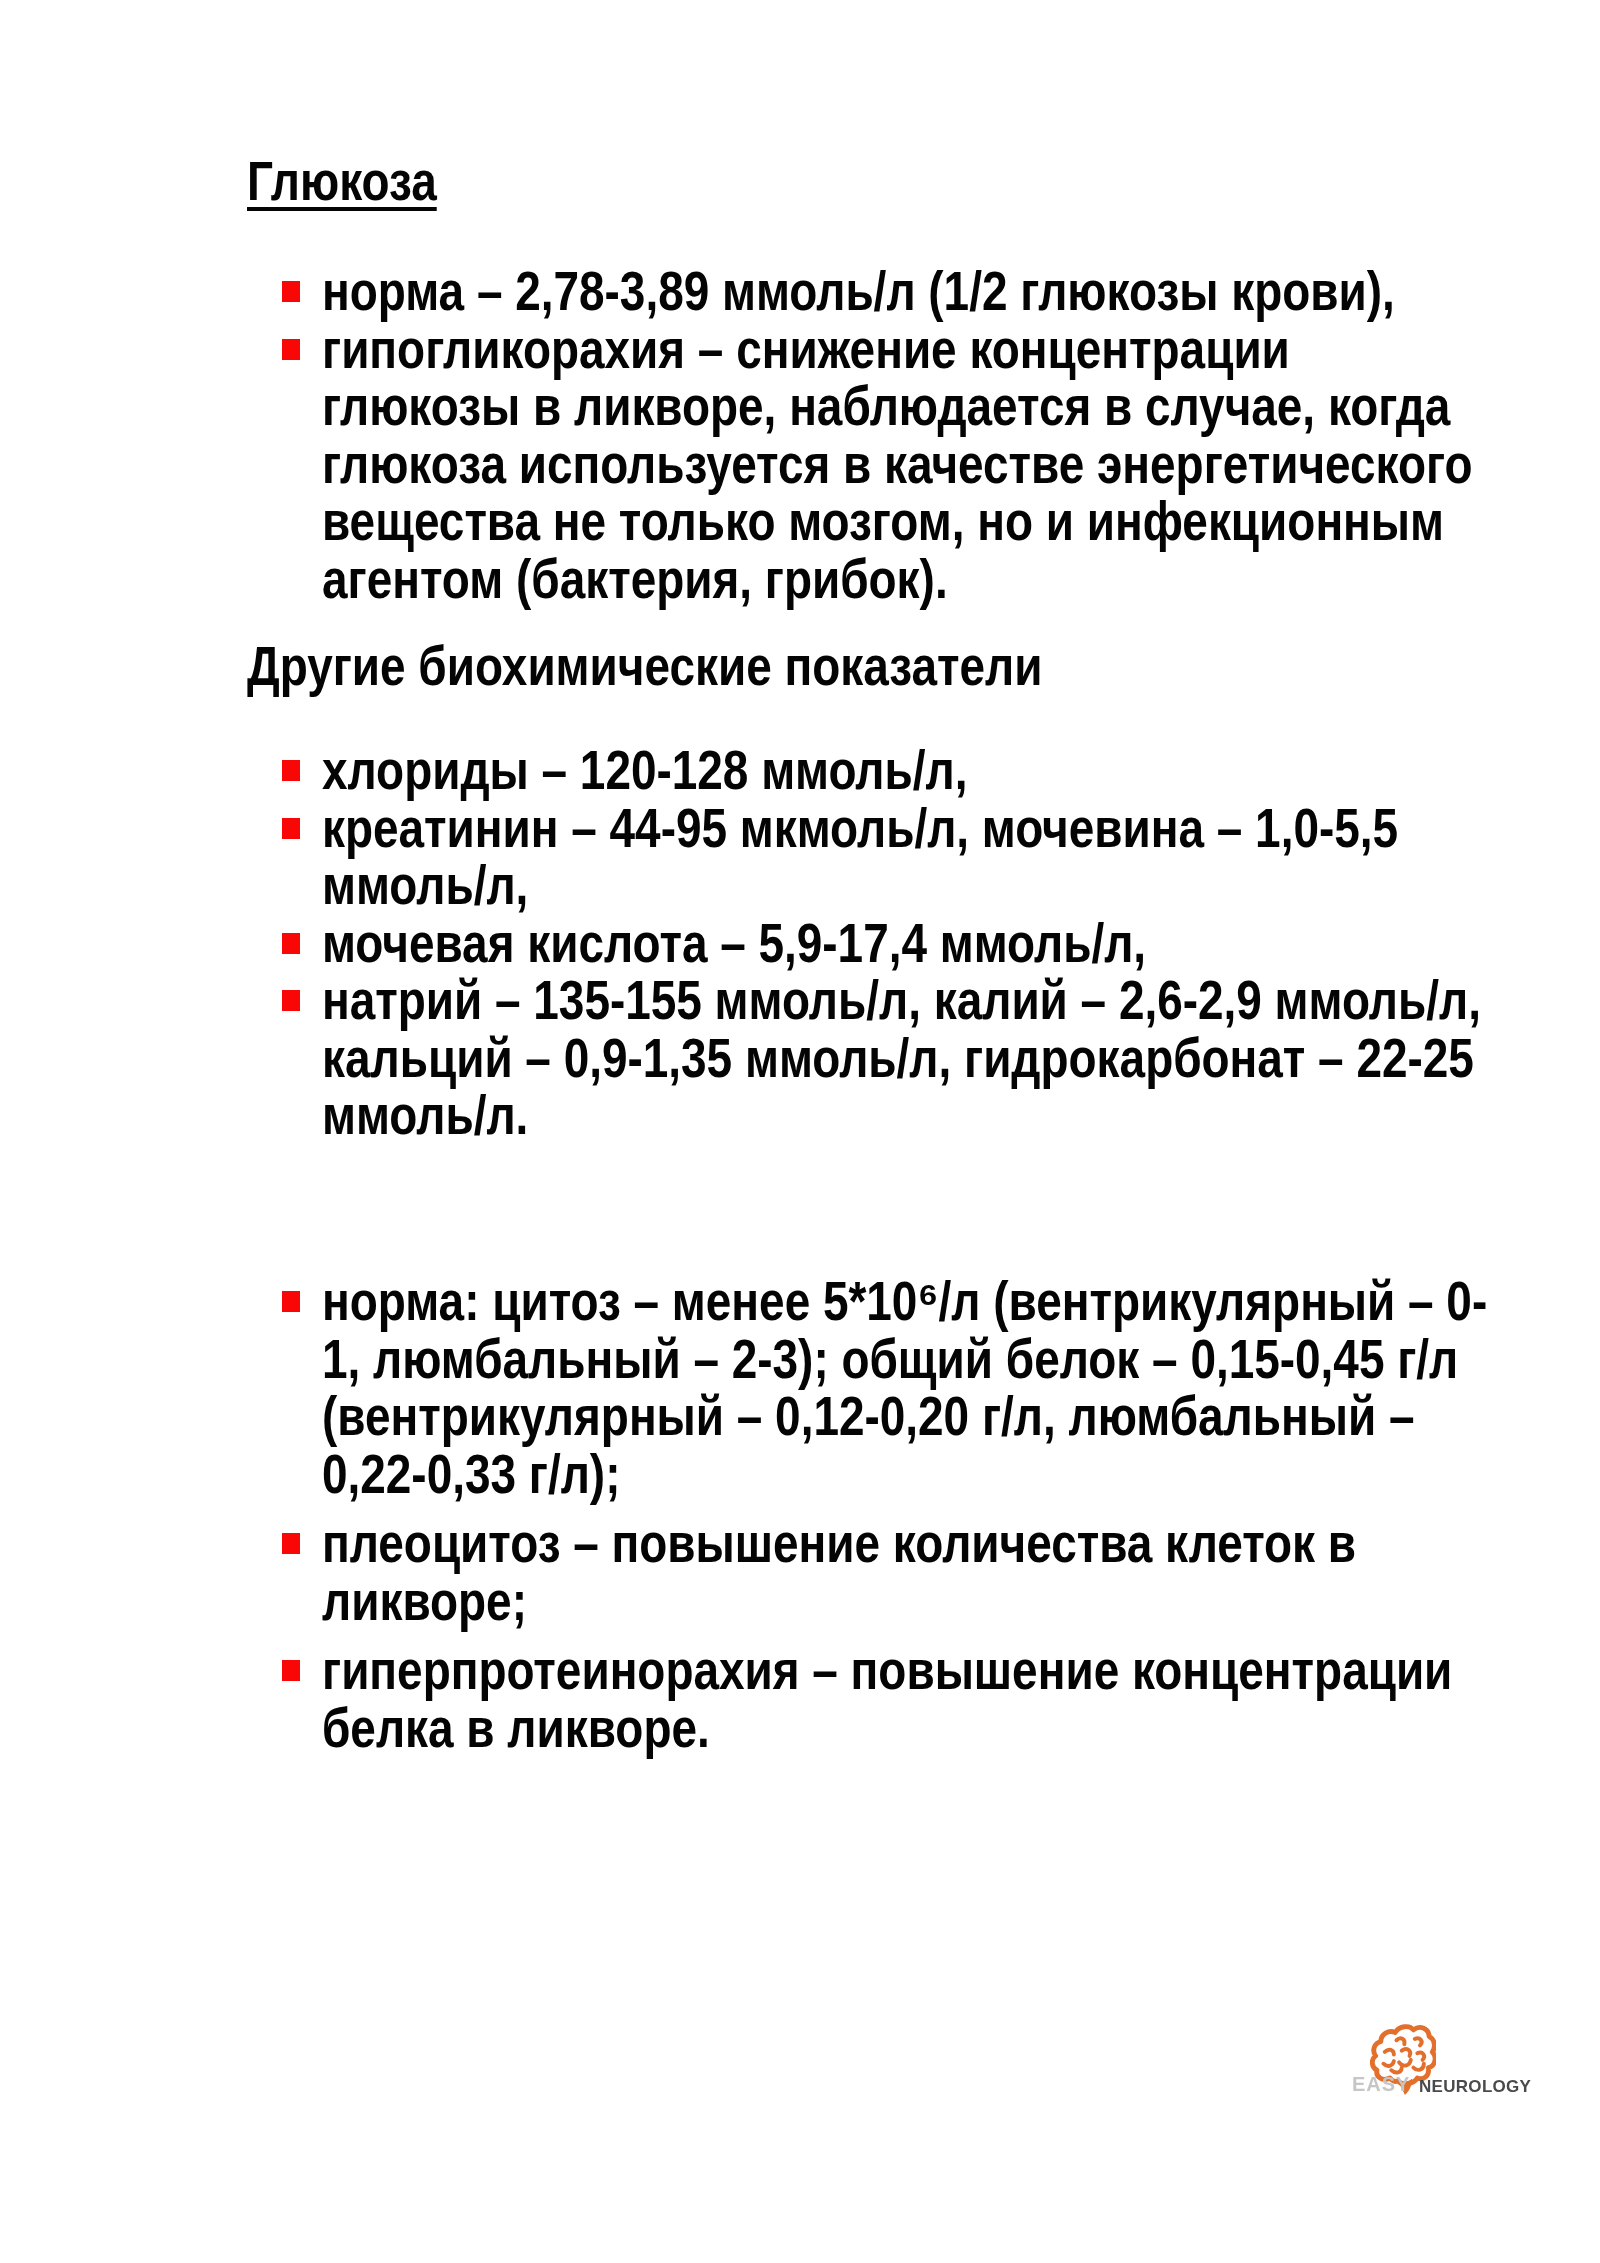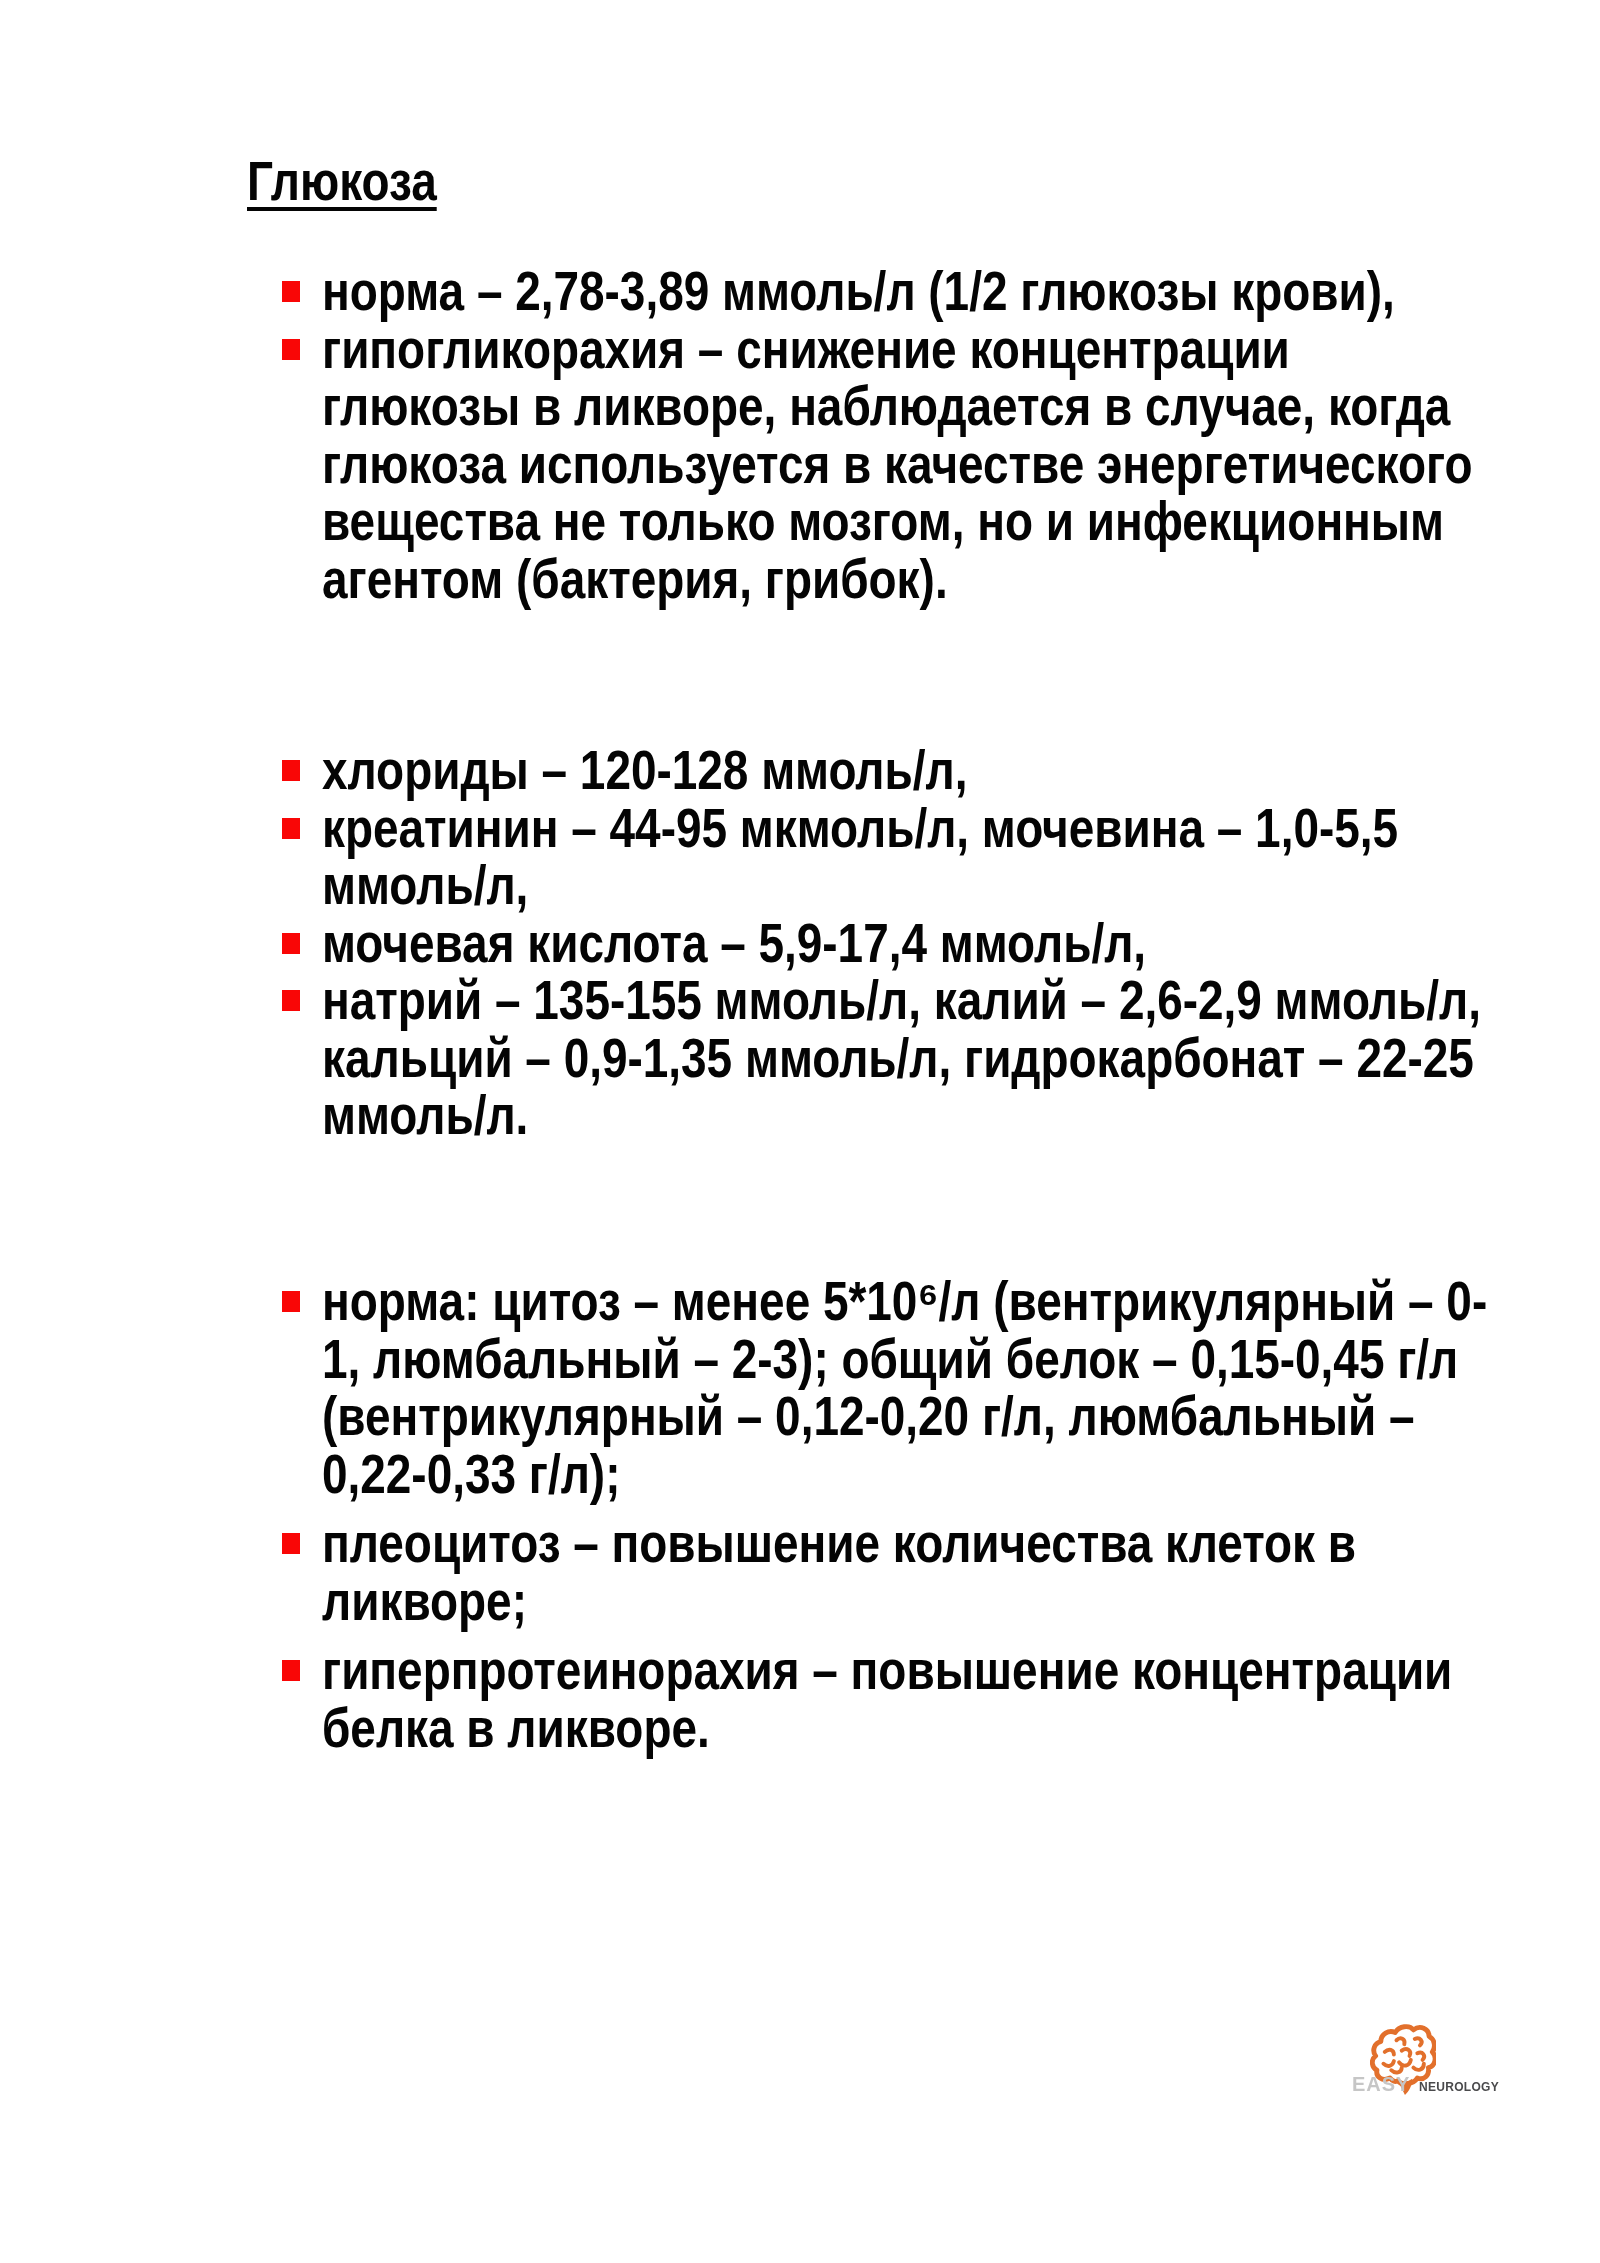--- a/index.html
+++ b/index.html
@@ -45,21 +45,21 @@
   .li-text{margin-left:22px;}
   .logo{position:absolute;left:1348px;top:2016px;width:160px;height:90px;}
   .brain-svg{position:absolute;left:22px;top:6px;width:66px;height:73px;}
   .easy{
     position:absolute;left:4px;top:58px;
     font-size:20px;line-height:20px;font-weight:700;
     letter-spacing:1px;color:var(--easy-gray);
   }
   .neuro{
     position:absolute;left:71px;top:65px;
-    font-size:12px;line-height:12px;font-weight:700;
+    font-size:17px;line-height:12px;font-weight:700;
     letter-spacing:0.3px;color:var(--neuro-dark);
   }
 </style>
 </head>
 <body>
 
 <div class="page">
 
   <div class="heading" style="top:152px">
     <div class="txt underlined">Глюкоза</div>
@@ -73,20 +73,23 @@
     <div class="li">
       <span class="bullet"></span>
       <div class="txt li-text">гипогликорахия – снижение концентрации
 глюкозы в ликворе, наблюдается в случае, когда
 глюкоза используется в качестве энергетического
 вещества не только мозгом, но и инфекционным
 агентом (бактерия, грибок).</div>
     </div>
   </div>
 
+  <div class="heading" style="top:637px">
+    <div class="txt">Другие биохимические показатели</div>
+  </div>
 
   <div class="list" style="top:741px">
     <div class="li">
       <span class="bullet"></span>
       <div class="txt li-text">хлориды – 120-128 ммоль/л,</div>
     </div>
     <div class="li">
       <span class="bullet"></span>
       <div class="txt li-text">креатинин – 44-95 мкмоль/л, мочевина – 1,0-5,5
 ммоль/л,</div>

